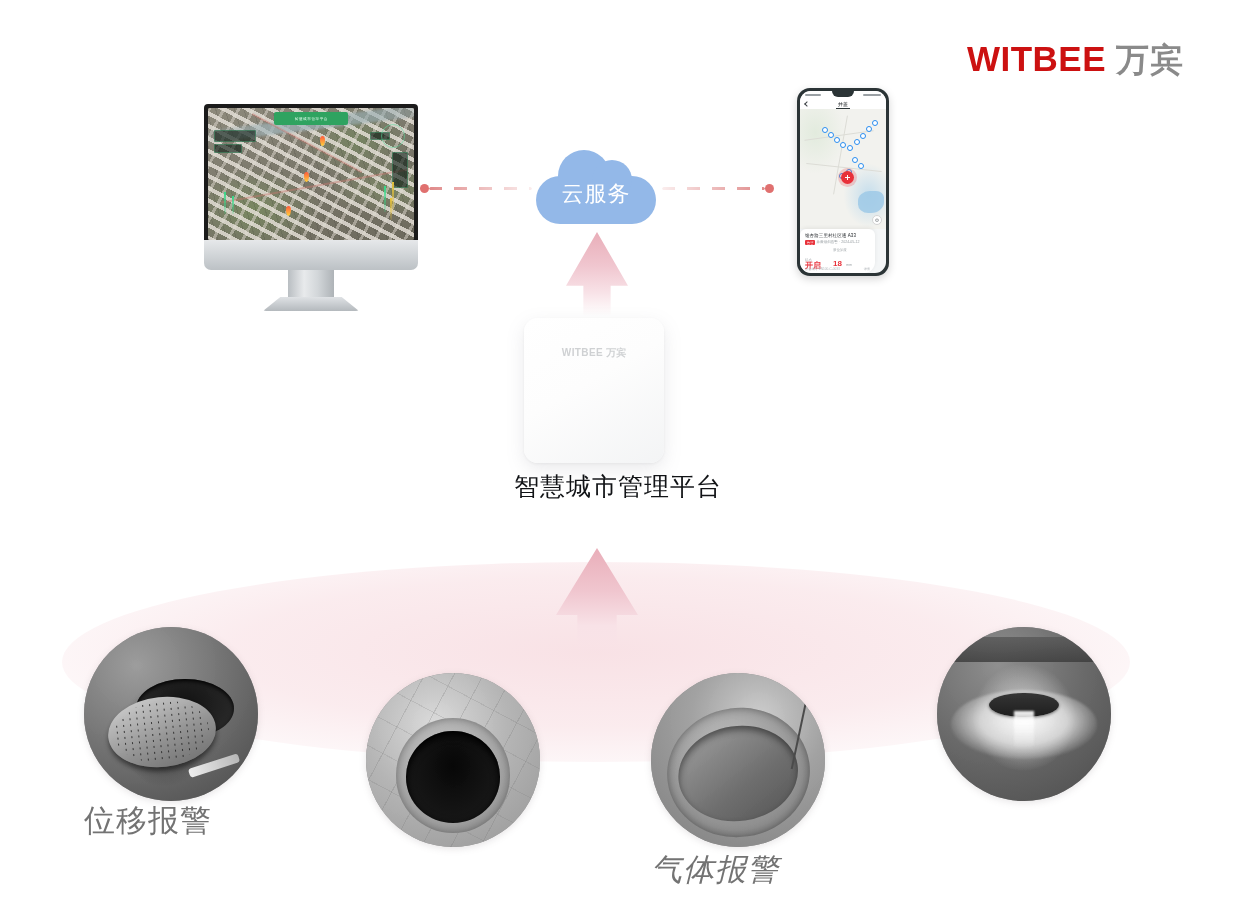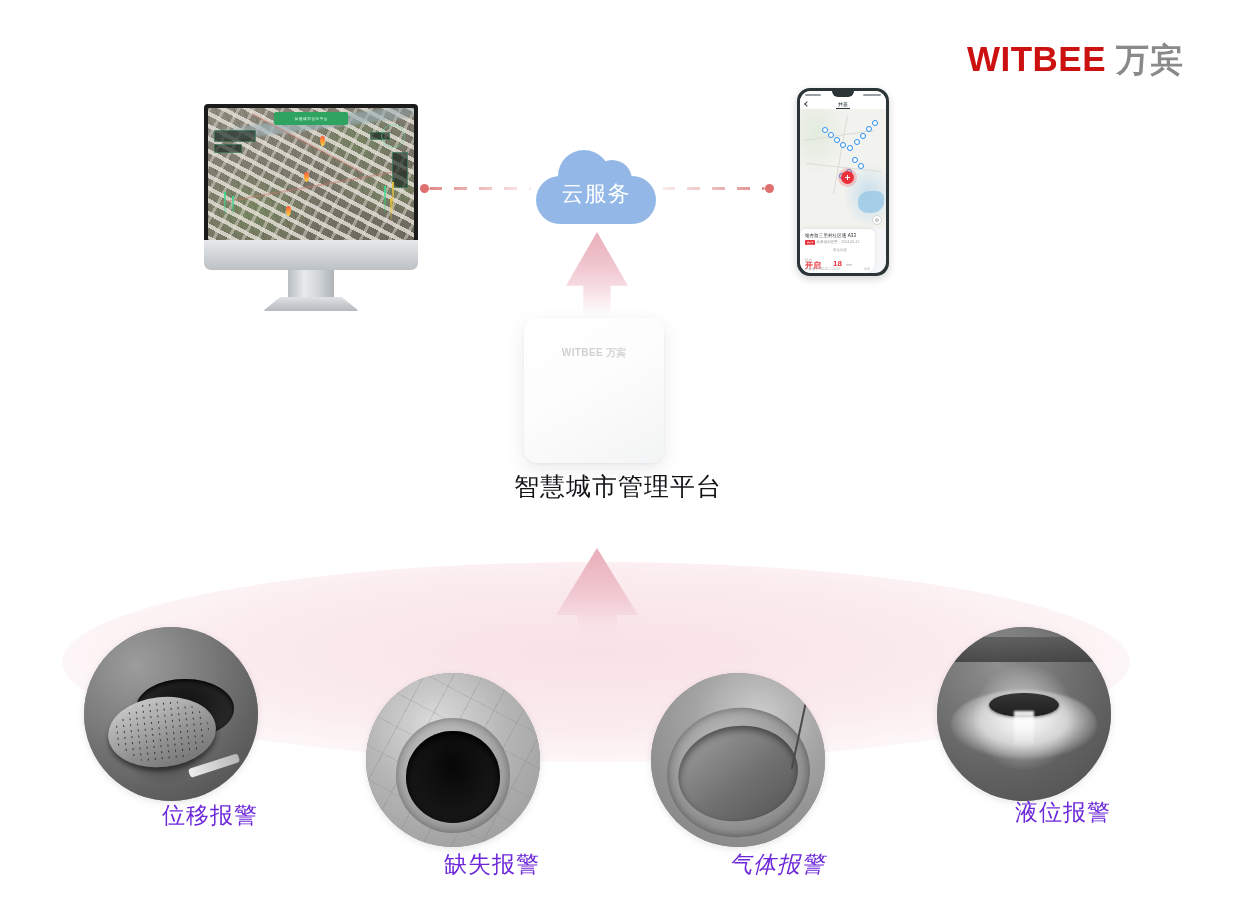--- a/index.html
+++ b/index.html
@@ -337,22 +337,22 @@
 
   
   .photo {
     position: absolute; border-radius: 50%;
     overflow: hidden;
     background: #8d8d8d;
     box-shadow: 0 2px 7px rgba(120,110,115,0.18);
   }
   .photo .ph-inner { position: absolute; inset: 0; filter: grayscale(1) contrast(1.06); }
   .photo-label {
-    position: absolute; text-align: right;
-    font-size: 23px; color: #6d28d9; letter-spacing: 1px;
+    position: absolute; text-align: left;
+    font-size: 31px; color: #737373; letter-spacing: 1px;
     white-space: nowrap;
   }
 
   
   .p1 { left: 84px; top: 627px; width: 174px; height: 174px; }
   .p1 .ph-inner {
     background:
       radial-gradient(ellipse at 46% 62%, rgba(20,20,20,0.55) 0%, rgba(20,20,20,0) 34%),
       radial-gradient(circle at 30% 22%, #9b9b9b 0%, #6e6e6e 55%, #4b4b4b 100%);
   }
@@ -618,35 +618,33 @@
   </div>
   <div class="photo-label l1">位移报警</div>
 
   <div class="photo p2">
     <div class="ph-inner">
       <div class="p2-rim">
         <div class="p2-hole"></div>
       </div>
     </div>
   </div>
-  <div class="photo-label l2">缺失报警</div>
 
   <div class="photo p3">
     <div class="ph-inner">
       <div class="p3-ring">
         <div class="p3-lid"></div>
       </div>
       <div class="p3-crack"></div>
     </div>
   </div>
   <div class="photo-label l3">气体报警</div>
 
   <div class="photo p4">
     <div class="ph-inner">
       <div class="p4-road"></div>
       <div class="p4-splash"></div>
       <div class="p4-lid"></div>
       <div class="p4-jet"></div>
     </div>
   </div>
-  <div class="photo-label l4">液位报警</div>
 
 </div>
 
 </body></html>

